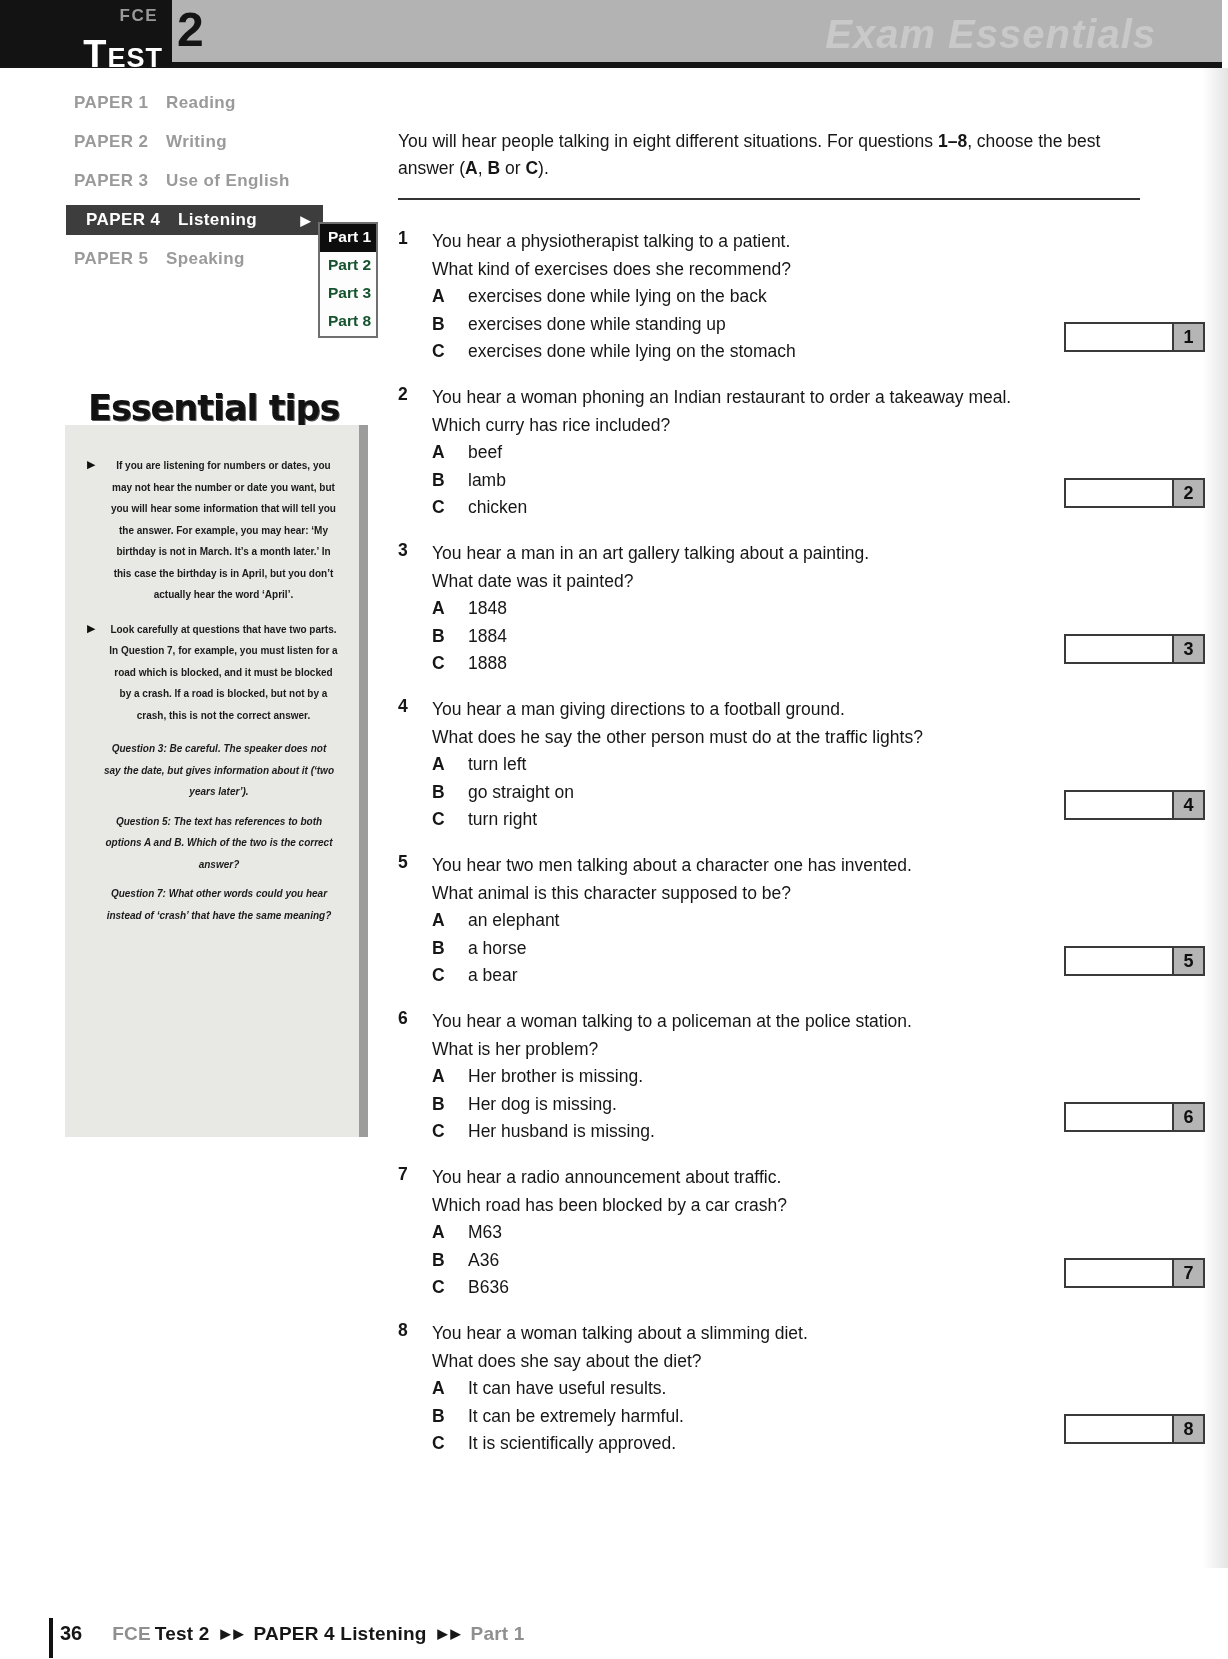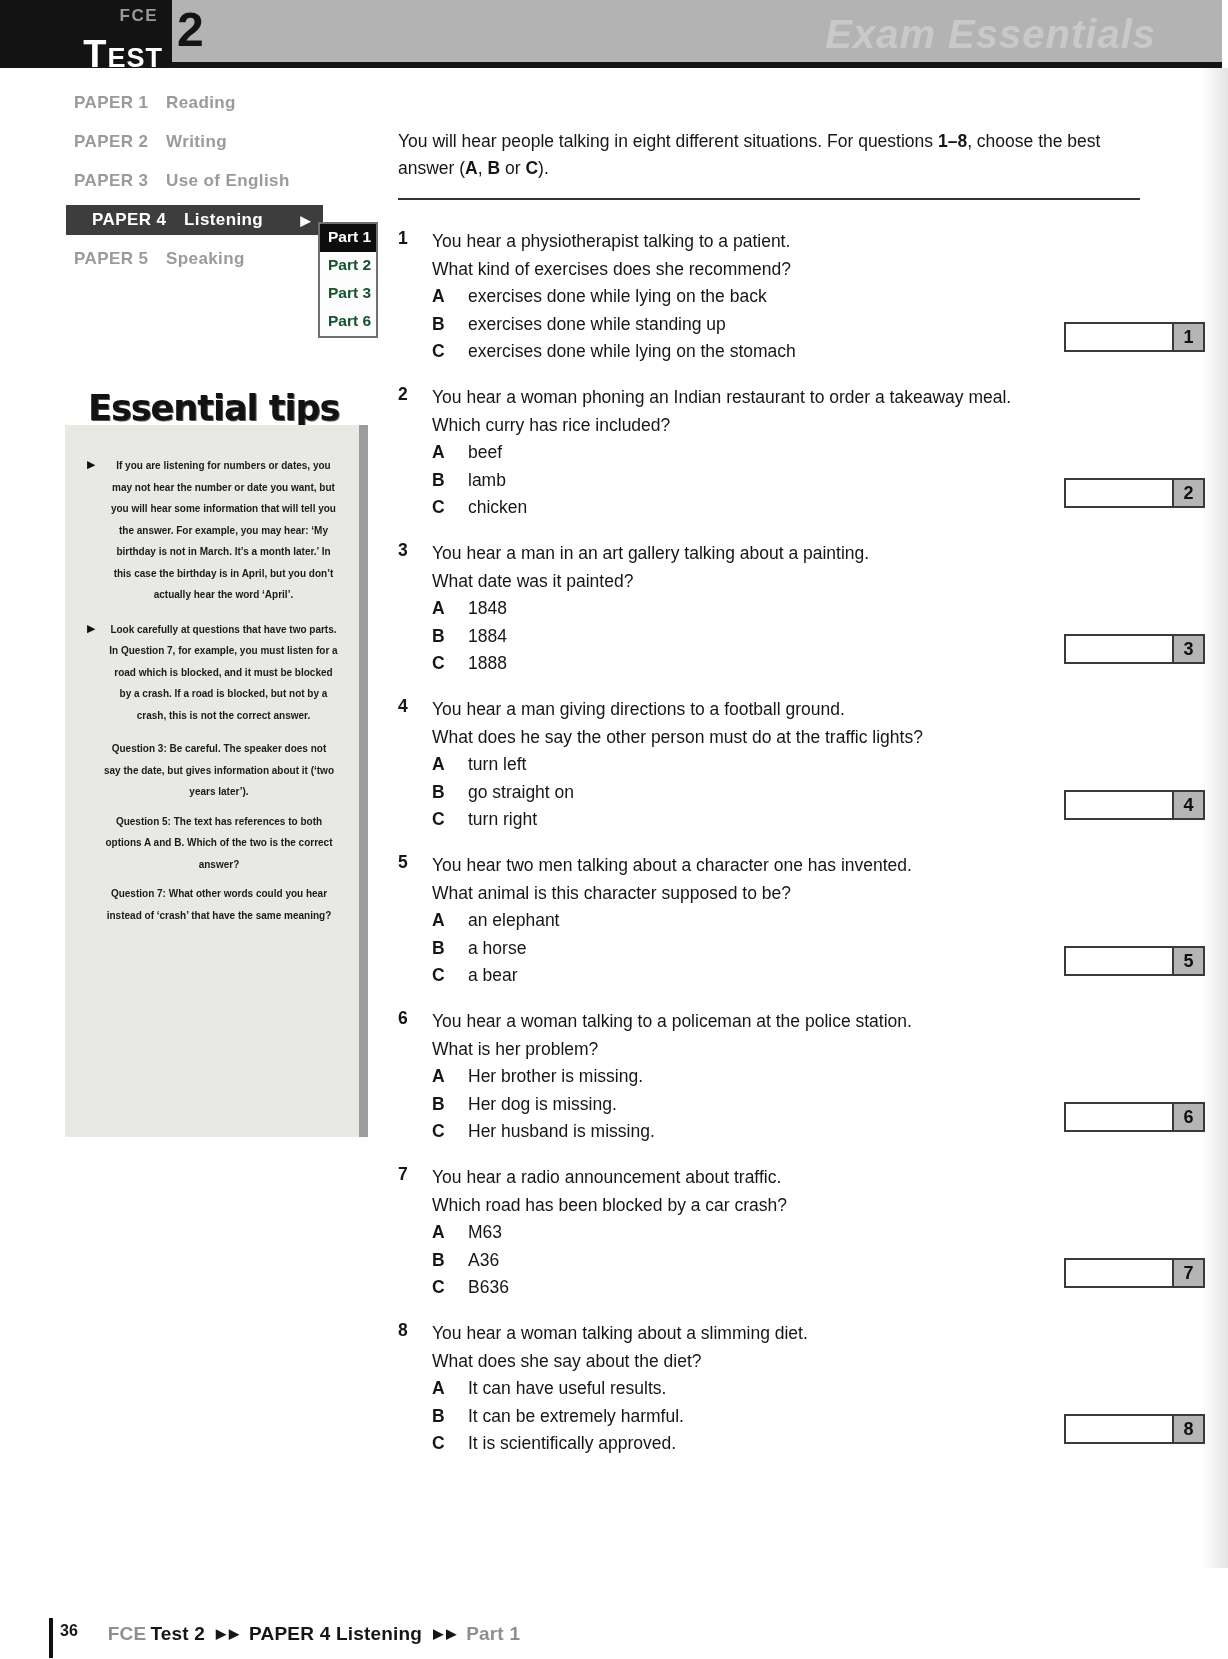--- a/index.html
+++ b/index.html
@@ -23,37 +23,37 @@
   
   .page-edge { position:absolute; right:0; top:68px; width:26px; height:1500px;
                background:linear-gradient(to right, rgba(255,255,255,0), #d9d9d9); opacity:.7; }
 
   
   .sidebar { position:absolute; left:66px; top:92px; width:320px; }
   .paper-row { display:flex; gap:16px; font-size:17px; font-weight:600; color:#9a9a9a;
                letter-spacing:.4px; height:22px; margin-bottom:17px; align-items:center; }
   .paper-row .p-code { min-width:76px;margin-left:8px; }
   .paper-row.active { background:#3d3d3d; color:#ffffff; width:257px; height:30px;
-                      padding:0 10px 0 18px; margin:-4px 0 13px -0px; position:relative; }
+                      padding:0 10px 0 12px; margin:-4px 0 13px -0px; position:relative; }
   .paper-row.active .arrow { position:absolute; right:12px; top:8px; font-size:13px; color:#ffffff; }
   .parts-box { position:absolute; left:318px; top:222px; width:60px; background:#fdfdfd;
                border:2px solid #6f6f6f; }
   .part-row { font-size:15.5px; font-weight:700; color:#14532d; padding:4px 0 4px 8px; height:28px; }
   .part-row.active { background:#0d0d0d; color:#ffffff; }
 
   
   .tips-title { position:absolute; left:88px; top:388px; font-size:35px; font-weight:800;
                 font-family:"DejaVu Sans", sans-serif; letter-spacing:-1px; color:#121212;
                 text-shadow:1px 1px 0 #555; }
   .tips-box { position:absolute; left:65px; top:425px; width:303px; height:712px;
               background:#e8e8e5; border-right:9px solid #9c9c9c; padding:30px 14px 0 22px; }
   .tip-bullet { display:flex; gap:12px; margin-bottom:12px; }
   .tip-tri { font-size:11px; color:#111; padding-top:3px; }
   .tip-text, .tip-note { font-size:10px; font-weight:700; line-height:21.5px; color:#1b1b1b; width:232px;text-align:center; }
-  .tip-note { margin:0 0 8px 16px; }
+  .tip-note { margin:0 0 8px 16px;font-style:italic; }
   .tip-note b { font-weight:800; }
   .tip-bullet:first-child { margin-bottom:13px; }
 
   
   .instructions { position:absolute; left:398px; top:128px; width:726px; font-size:17.5px; line-height:27px; }
   .instructions b { font-weight:700; }
   .main-rule { position:absolute; left:398px; top:198px; width:742px; height:2px; background:#333; }
 
   .questions { position:absolute; left:398px; top:228px; width:742px; }
   .question { position:relative; height:156px; }
@@ -63,21 +63,21 @@
   .q-letter { width:36px; font-weight:700; flex:none; }
   .answer-box { position:absolute; left:666px; top:94px; width:141px; height:30px;
                 border:2px solid #3a3a3a; display:flex; background:#ffffff; }
   .answer-blank { flex:1; background:#fff; }
   .answer-num { width:31px; background:#b5b5b5; border-left:2px solid #3a3a3a; color:#101010;
                 font-weight:700; font-size:18px; display:flex; align-items:center; justify-content:center; }
 
   
   .footer { position:absolute; left:49px; top:1618px; display:flex; align-items:flex-start; }
   .footer-bar { width:4px; height:40px; background:#111; margin-right:7px; flex:none; }
-  .footer-page { font-size:16px; font-weight:700; margin:4px 30px 0 0; }
+  .footer-page { font-size:20px; font-weight:700; margin:4px 30px 0 0; }
   .crumbs { font-size:19px; font-weight:700; margin-top:5px; letter-spacing:.2px; white-space:nowrap; }
   .crumb-gray { color:#8f8f8f; }
   .crumb-black { color:#161616; }
   .crumb-arrow { font-size:13px; letter-spacing:3px; margin:0 7px; color:#161616; position:relative; top:-2px; }
   .crumb-seg { margin-right:4px; }
 </style>
 </head>
 <body>
 
 <div class="hdr-gray"></div>
@@ -110,21 +110,21 @@
     </div>
     <div class="paper-row">
       <span class="p-code">PAPER 5</span>
       <span class="p-name">Speaking</span>
     </div>
   </nav>
 <div class="parts-box" id="partsbox">
     <div class="part-row active">Part 1</div>
     <div class="part-row">Part 2</div>
     <div class="part-row">Part 3</div>
-    <div class="part-row">Part 6</div>
+    <div class="part-row">Part 8</div>
   </div>
 
 <div class="tips-title">Essential tips</div>
 <aside class="tips-box" id="tipsbox">
     <div class="tip-bullet">
       <span class="tip-tri">▶</span>
       <span class="tip-text">If you are listening for numbers or dates, you may not hear the number or date you want, but you will hear some information that will tell you the answer. For example, you may hear: ‘My birthday is not in March. It’s a month later.’ In this case the birthday is in April, but you don’t actually hear the word ‘April’.</span>
     </div>
     <div class="tip-bullet">
       <span class="tip-tri">▶</span>

